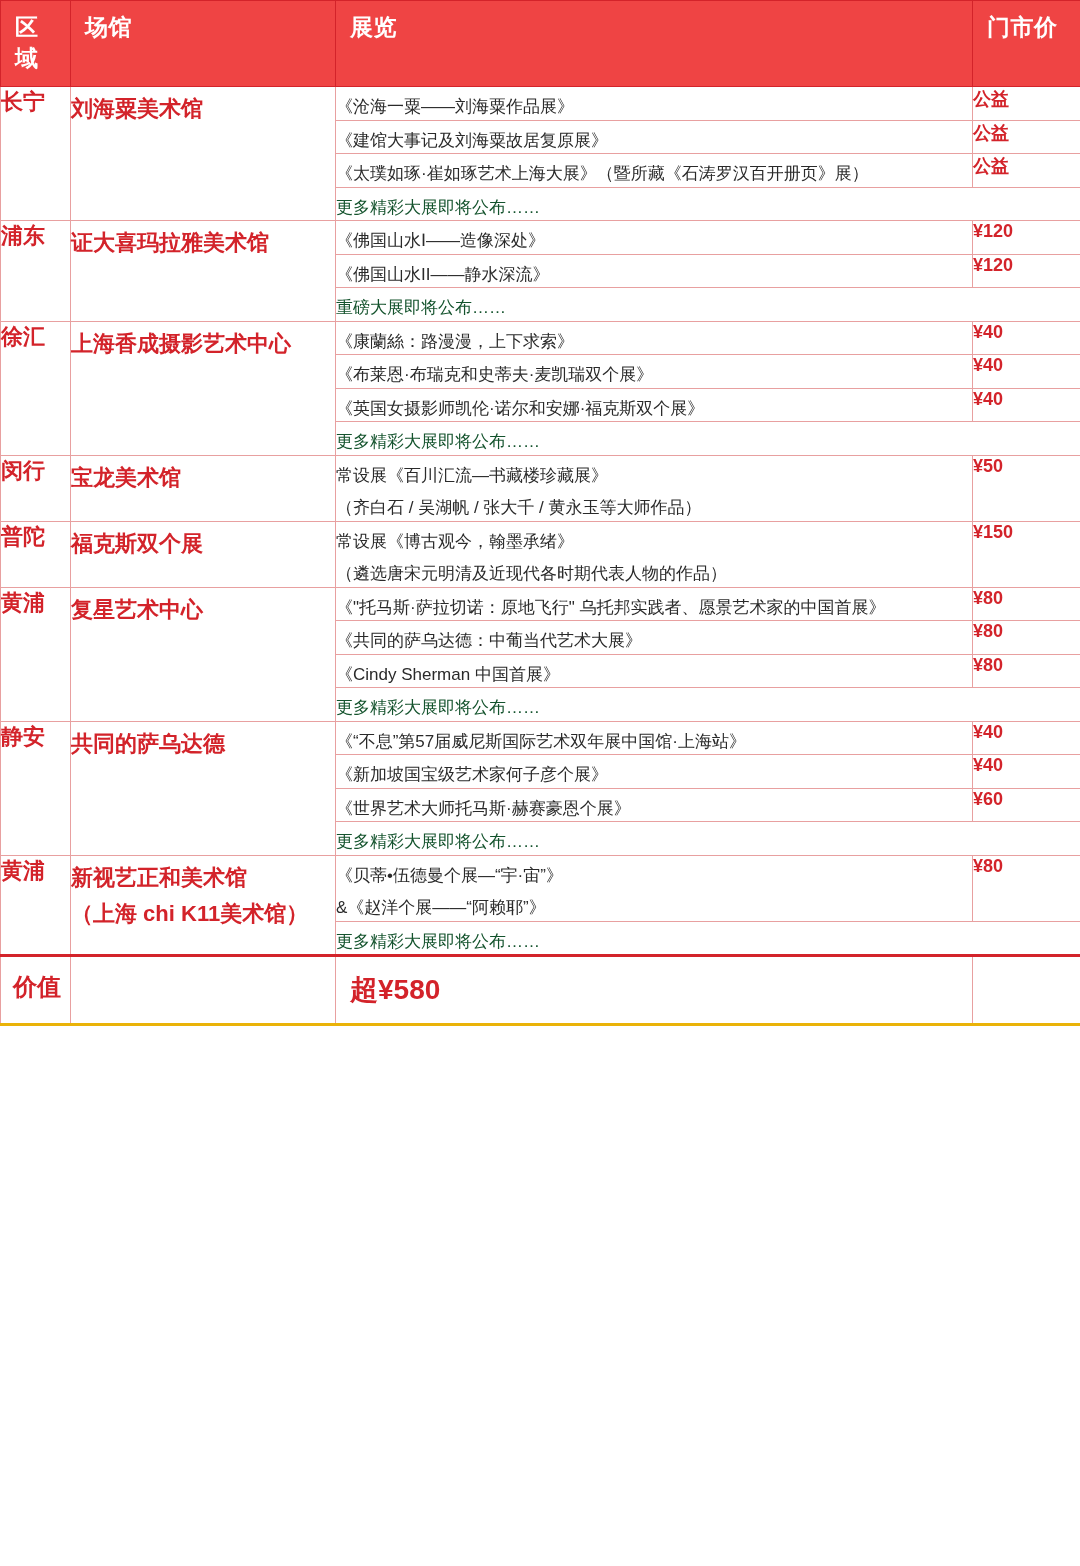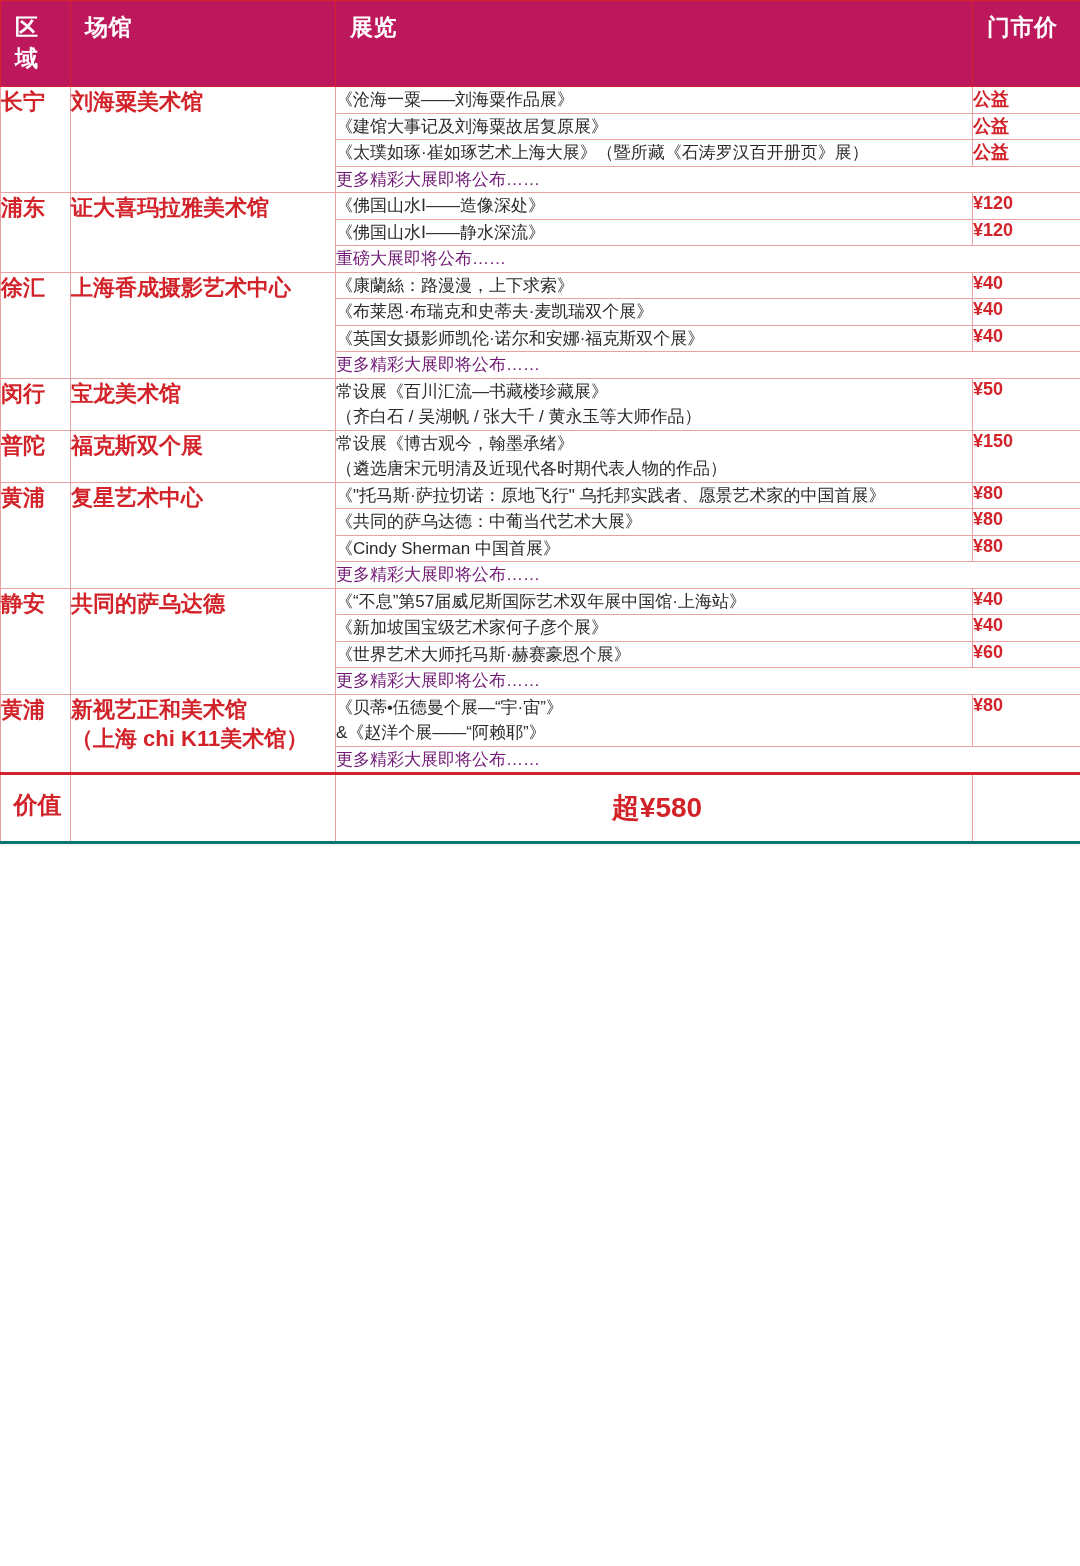--- a/index.html
+++ b/index.html
@@ -28,21 +28,21 @@
     padding: 0;
   }
   
   col.c-area { width: 70px; }
   col.c-venue { width: 265px; }
   col.c-show { width: 637px; }
   col.c-price { width: 108px; }
 
   
   tr.head-row th {
-    background: #be185d;
+    background: #ef4444;
     border: 1px solid #d3232a;
     color: #ffffff;
     font-size: 23px;
     font-weight: bold;
     text-align: left;
     padding: 11px 14px 12px 14px;
     letter-spacing: 0.5px;
     margin-left: 11px;
   }
 
@@ -63,28 +63,27 @@
     padding: 13px 12px 13px 14px;
   }
   td.price {
     color: #d3232a;
     font-size: 18px;
     font-weight: bold;
     padding: 14px 8px 14px 14px;
     white-space: nowrap;
   }
   td.show.more {
-    color: #701a75;
+    color: #14532d;
   }
 
   
   tr.value-row td {
     border-top: 3px solid #d3232a;
-    border-bottom: 3px solid #0f766e;
-    text-align: center;
+    border-bottom: 3px solid #eab308;
   }
   tr.value-row td.vlabel {
     color: #d3232a;
     font-size: 24px;
     font-weight: bold;
     padding: 14px 8px 14px 12px;
     border-left: 1px solid #e8a0a0;
     border-right: 1px solid #e8a0a0;
   }
   tr.value-row td.vblank {
@@ -92,21 +91,21 @@
     border-right: 1px solid #e8a0a0;
   }
   tr.value-row td.vvalue {
     color: #d3232a;
     font-size: 28px;
     font-weight: bold;
     padding: 14px 8px 14px 14px;
     border-left: 1px solid #e8a0a0;
     border-right: 1px solid #e8a0a0;
   }
-  .sub { display: block; }
+  .sub { display: block; margin-top: 7px; }
 </style>
 </head>
 <body>
 
 <div id="sheet">
   <table class="exhibit">
     <colgroup>
       <col class="c-area">
       <col class="c-venue">
       <col class="c-show">
@@ -153,21 +152,21 @@
           <td class="venue" rowspan="3">
             <span class="sub">证大喜玛拉雅美术馆</span>
           </td>
           <td class="show">
             <span class="sub">《佛国山水Ⅰ——造像深处》</span>
           </td>
           <td class="price">¥120</td>
         </tr>
         <tr>
           <td class="show">
-            <span class="sub">《佛国山水Ⅰ——静水深流》</span>
+            <span class="sub">《佛国山水II——静水深流》</span>
           </td>
           <td class="price">¥120</td>
         </tr>
         <tr>
           <td class="show more" colspan="2">
             <span class="sub">重磅大展即将公布……</span>
           </td>
         </tr>
         <tr>
           <td class="area" rowspan="4">徐汇</td>

